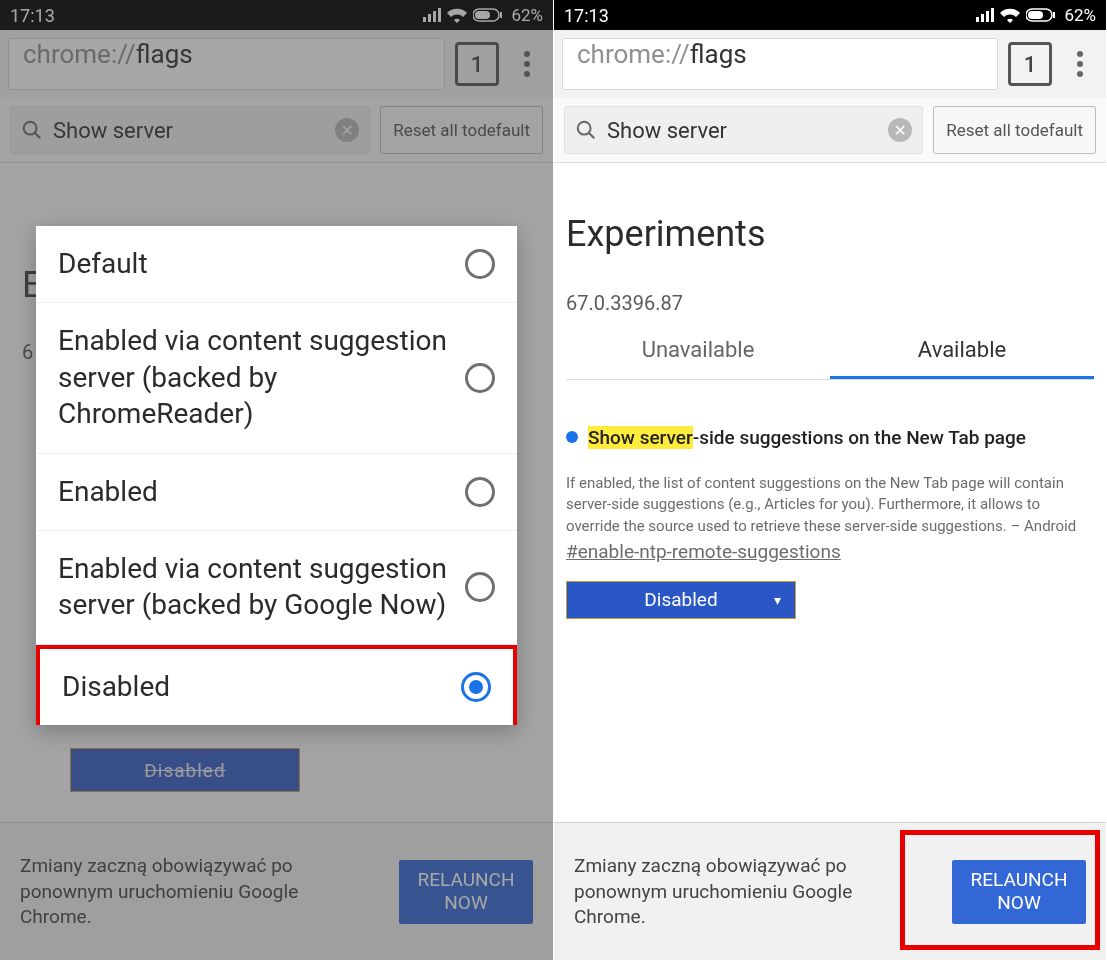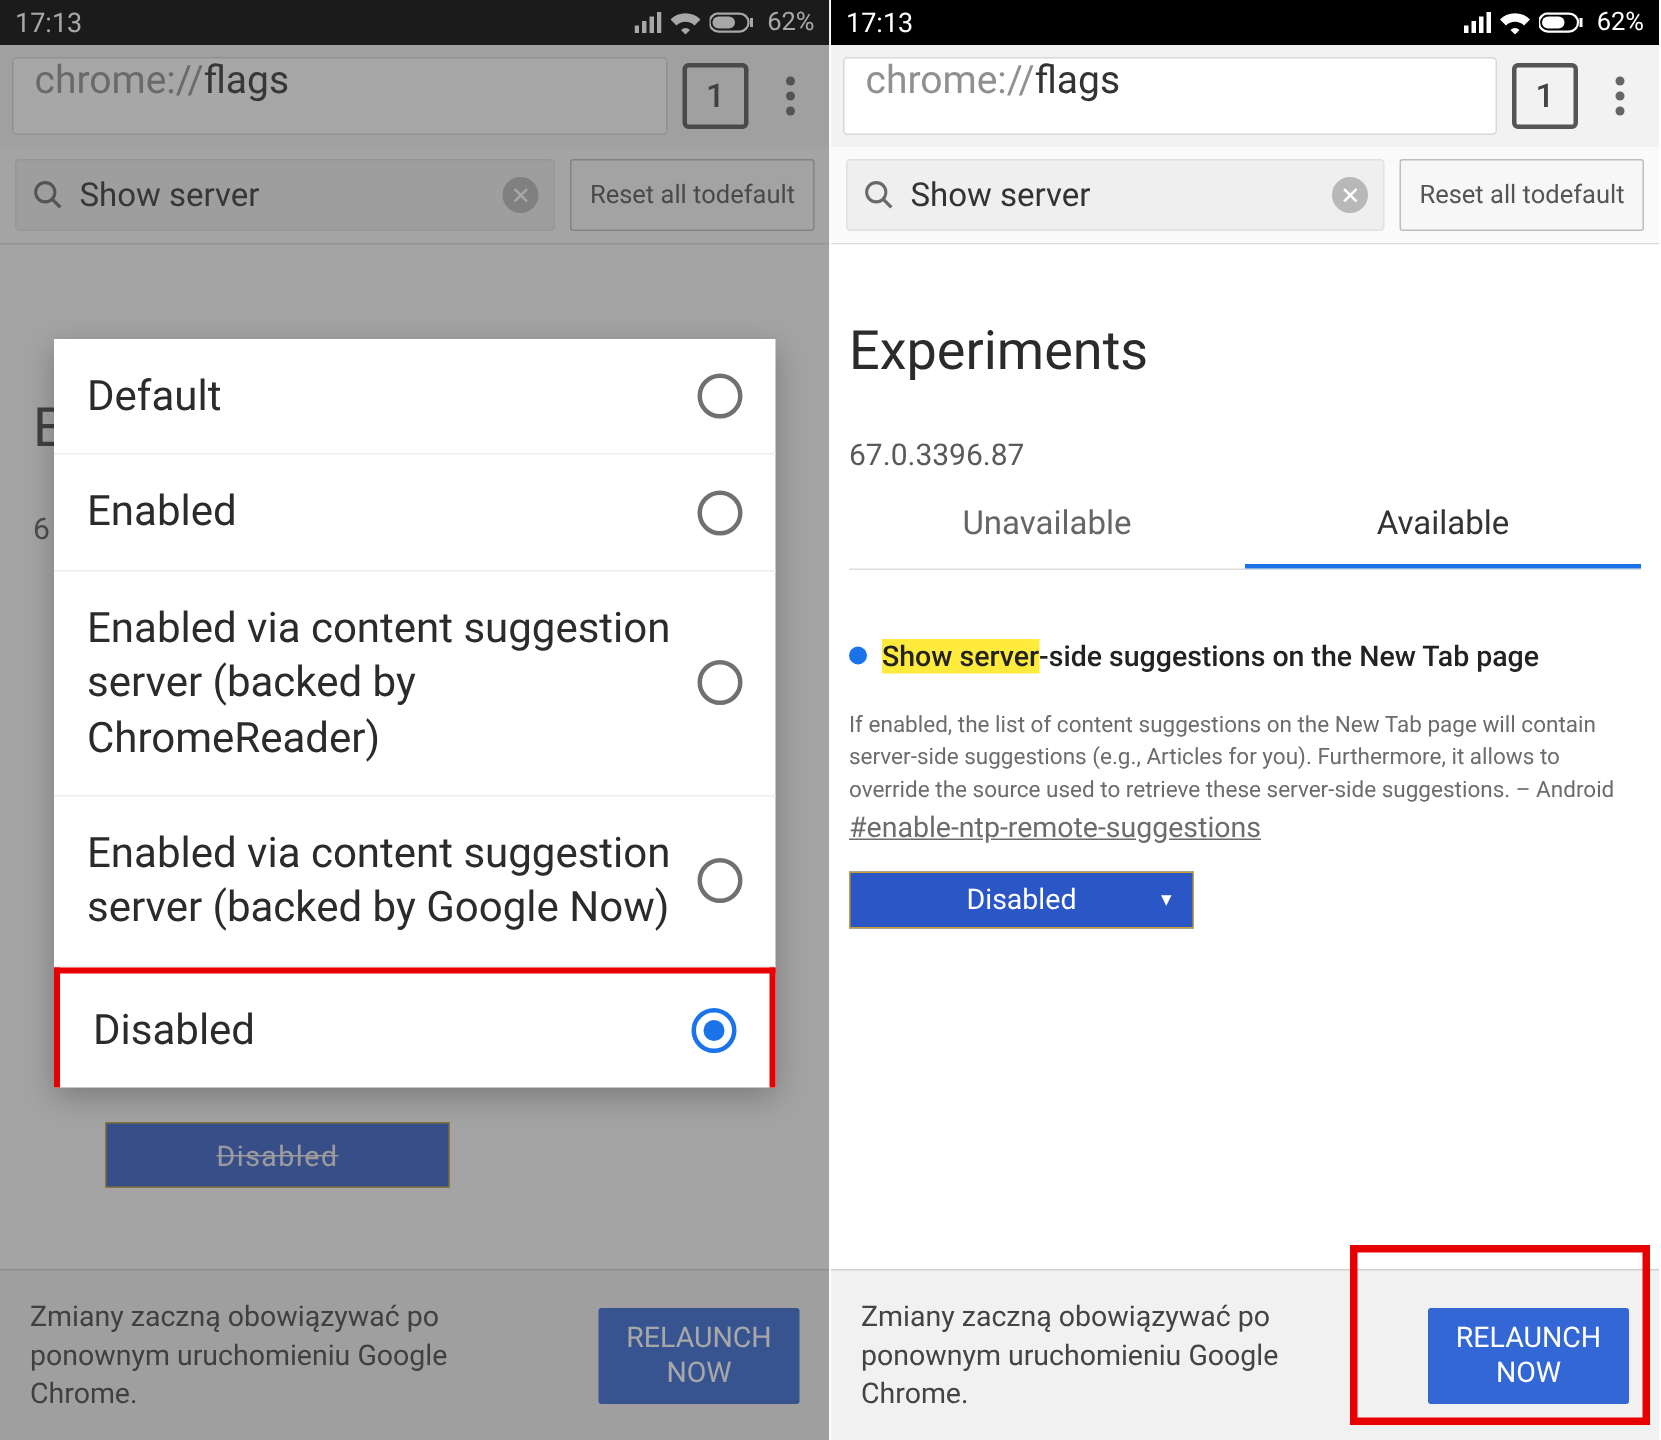--- a/index.html
+++ b/index.html
@@ -39,21 +39,21 @@
   .flag-block { margin-top: 44px; font-size: 19px; }
   .flag-title { color: #222; font-weight: 500; line-height: 1.5; }
   .flag-title .dot { display: inline-block; width: 12px; height: 12px; border-radius: 50%; background: #1a73e8; margin-right: 10px; vertical-align: 1px; }
   .flag-title .hl { background: #ffeb3b; }
   .flag-desc { color: #6c6c6c; margin-top: 20px; line-height: 1.45; font-size: 15px; }
   .flag-hash { color: #6c6c6c; text-decoration: underline; font-size: 19px; margin-top: 2px; }
   .dd { margin-top: 18px; width: 230px; height: 38px; background: #2a56c6; border: 1px solid #c8a030; color: #fff; display: flex; align-items: center; justify-content: center; gap: 30px; font-size: 19px; position: relative; }
   .dd::after { content: "▾"; position: absolute; right: 14px; font-size: 14px; color: #fff; }
 
   
-  .relaunch-bar { position: absolute; bottom: 0; left: 0; right: 0; background: #f1f1f1; border-top: 1px solid #d0d0d0; padding: 18px 20px; display: flex; align-items: center; gap: 10px; }
+  .relaunch-bar { position: absolute; bottom: 0; left: 0; right: 0; background: #f1f1f1; border-top: 1px solid #d0d0d0; padding: 30px 20px; display: flex; align-items: center; gap: 10px; }
   .relaunch-text { flex: 1; font-size: 19px; color: #444; line-height: 1.35; }
   .relaunch-btn { width: 134px; height: 64px; background: #3367d6; color: #fff; font-size: 19px; display: flex; align-items: center; justify-content: center; text-align: center; line-height: 1.2; border-radius: 2px; margin-left: 16px; }
 
   
   .overlay { position: absolute; top: 0; left: 0; right: 0; bottom: 0; background: rgba(60,60,60,0.45); }
   .dialog { position: absolute; left: 36px; right: 36px; top: 226px; background: #fff; box-shadow: 0 6px 20px rgba(0,0,0,0.25); }
   .opt { display: flex; align-items: center; justify-content: space-between; padding: 20px 22px; font-size: 28px; color: #2b2b2b; border-bottom: 1px solid #eee; line-height: 1.3; }
   .opt:last-child { border-bottom: none; }
   .opt .radio { width: 30px; height: 30px; border: 3px solid #707070; border-radius: 50%; flex-shrink: 0; margin-left: 12px; }
   .opt.selected .radio { border-color: #1a73e8; position: relative; }
@@ -137,25 +137,25 @@
       <div class="relaunch-btn">RELAUNCH NOW</div>
     </div>
 
     <div class="overlay"></div>
     <div class="dialog">
       <div class="opt">
         <span>Default</span>
           <span class="radio"></span>
       </div>
       <div class="opt">
+        <span>Enabled via content suggestion server (backed by ChromeReader)</span>
+          <span class="radio"></span>
+      </div>
+      <div class="opt">
         <span>Enabled</span>
-          <span class="radio"></span>
-      </div>
-      <div class="opt">
-        <span>Enabled via content suggestion server (backed by ChromeReader)</span>
           <span class="radio"></span>
       </div>
       <div class="opt">
         <span>Enabled via content suggestion server (backed by Google Now)</span>
           <span class="radio"></span>
       </div>
       <div class="opt selected redbox">
         <span>Disabled</span>
           <span class="radio"></span>
       </div>

